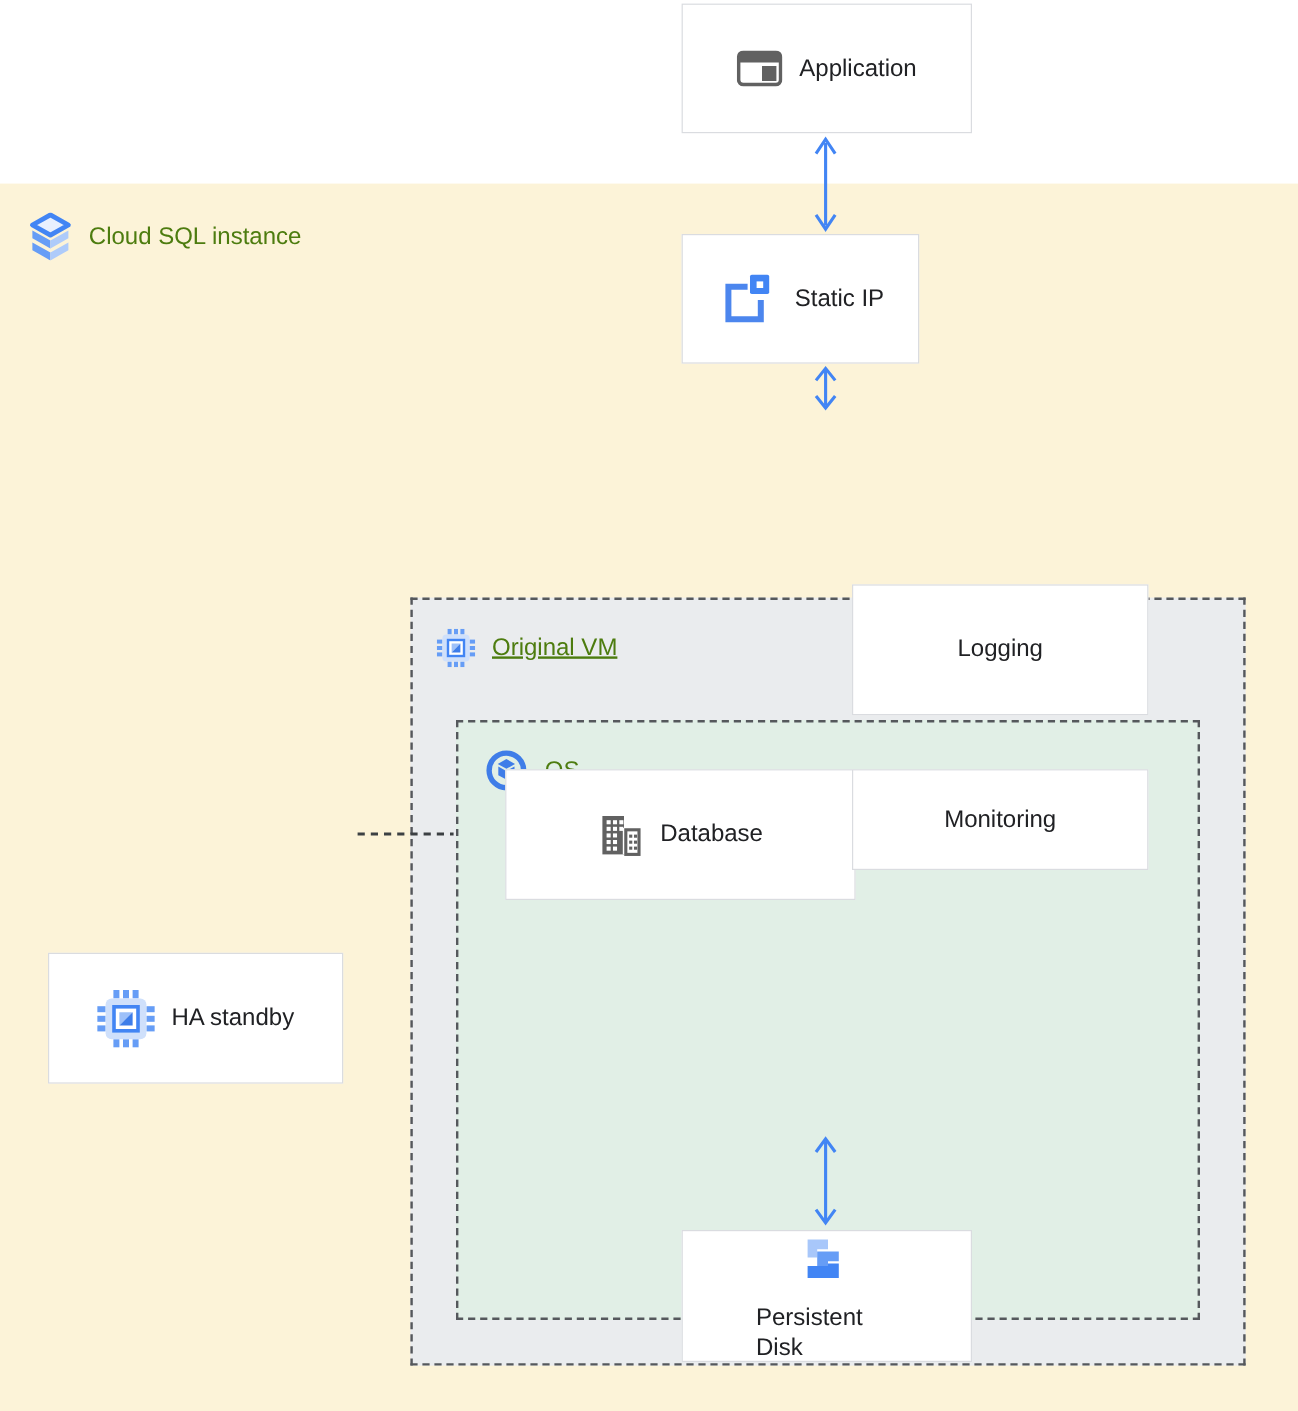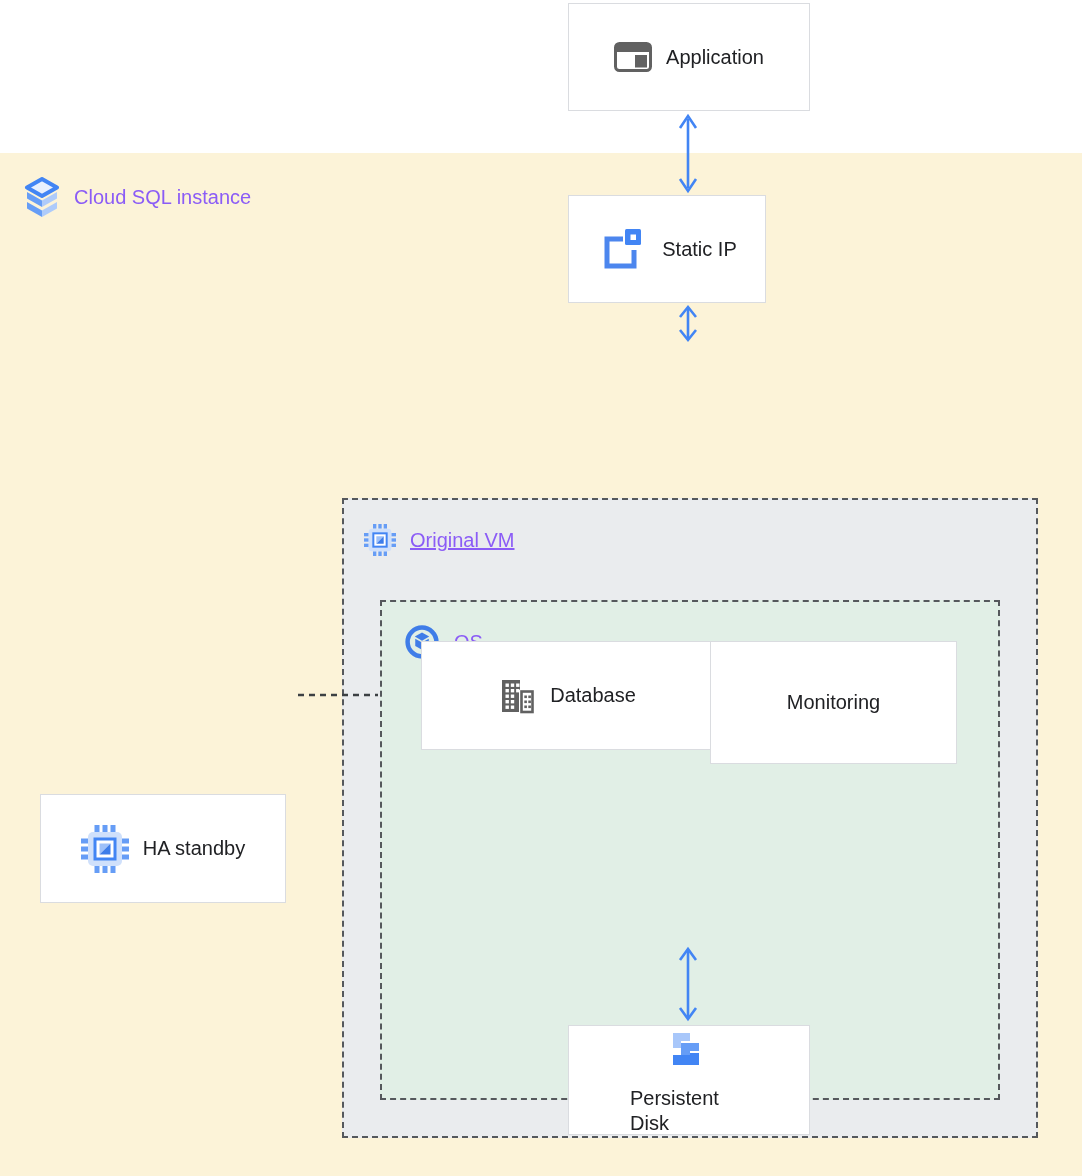--- a/index.html
+++ b/index.html
@@ -14,34 +14,34 @@
   .region-vm{
     position:absolute;left:342px;top:345px;width:696px;height:640px;
     background:#eaecee;border:2px dashed #55585c;box-sizing:border-box;
   }
   .region-os{
     position:absolute;left:36px;top:100px;width:620px;height:500px;
     background:#e1efe6;border:2px dashed #55585c;box-sizing:border-box;
   }
   .region-label{
     position:absolute;display:flex;align-items:center;gap:14px;
-    color:#8b5cf6;font-size:20px;white-space:nowrap;
+    color:#4d7c0f;font-size:20px;white-space:nowrap;
   }
   .node{
     position:absolute;background:#ffffff;border:1px solid #dadce0;
     box-sizing:border-box;display:flex;align-items:center;justify-content:center;
     gap:14px;color:#202124;font-size:20px;
   }
   .node .lbl{white-space:nowrap;}
   .node-application{left:568px;top:3px;width:242px;height:108px;}
   .node-staticip{left:568px;top:195px;width:198px;height:108px;gap:19px;}
   .node-ha{left:40px;top:641px;width:246px;height:109px;}
   .node-database{left:421px;top:641px;width:292px;height:109px;}
   .node-logging{left:710px;top:487px;width:247px;height:109px;}
-  .node-monitoring{left:710px;top:641px;width:247px;height:123px;}
+  .node-monitoring{left:710px;top:641px;width:247px;height:84px;}
   .node-other{left:710px;top:793px;width:247px;height:109px;}
   .node-pd{left:568px;top:1025px;width:242px;height:110px;flex-direction:column;}
   .node-pd .lbl{white-space:normal;width:118px;line-height:1.25;}
   .overlay{position:absolute;left:0;top:0;width:1082px;height:1176px;pointer-events:none;}
   .icon{display:inline-flex;flex:none;}
 </style>
 </head>
 <body>
 
 <div class="canvas">
@@ -177,20 +177,23 @@
           <rect x="26.3" y="23.5" width="2.6" height="2.6"></rect>
             <rect x="30.3" y="23.5" width="2.6" height="2.6"></rect>
           <rect x="26.3" y="28.5" width="2.6" height="2.6"></rect>
             <rect x="30.3" y="28.5" width="2.6" height="2.6"></rect>
         </g>
       </svg>
     </span>
     <span class="lbl">Database</span>
   </div>
 
+  <div class="node node-logging">
+    <span class="lbl">Logging</span>
+  </div>
 
   <div class="node node-monitoring">
     <span class="lbl">Monitoring</span>
   </div>
 
 
   <div class="node node-pd">
     <span class="icon">
       <svg width="48" height="48" viewBox="0 0 48 48">
         <path d="M8 9 H25 V17 H16 V24 H8 Z" fill="#a8c7fa"></path>

